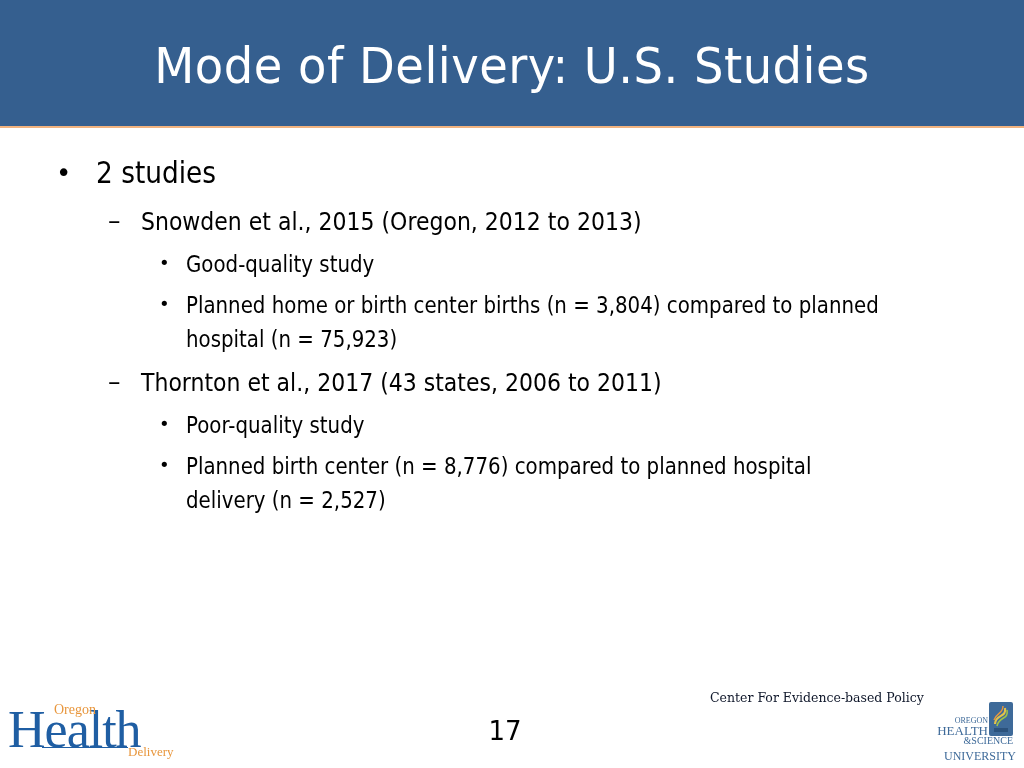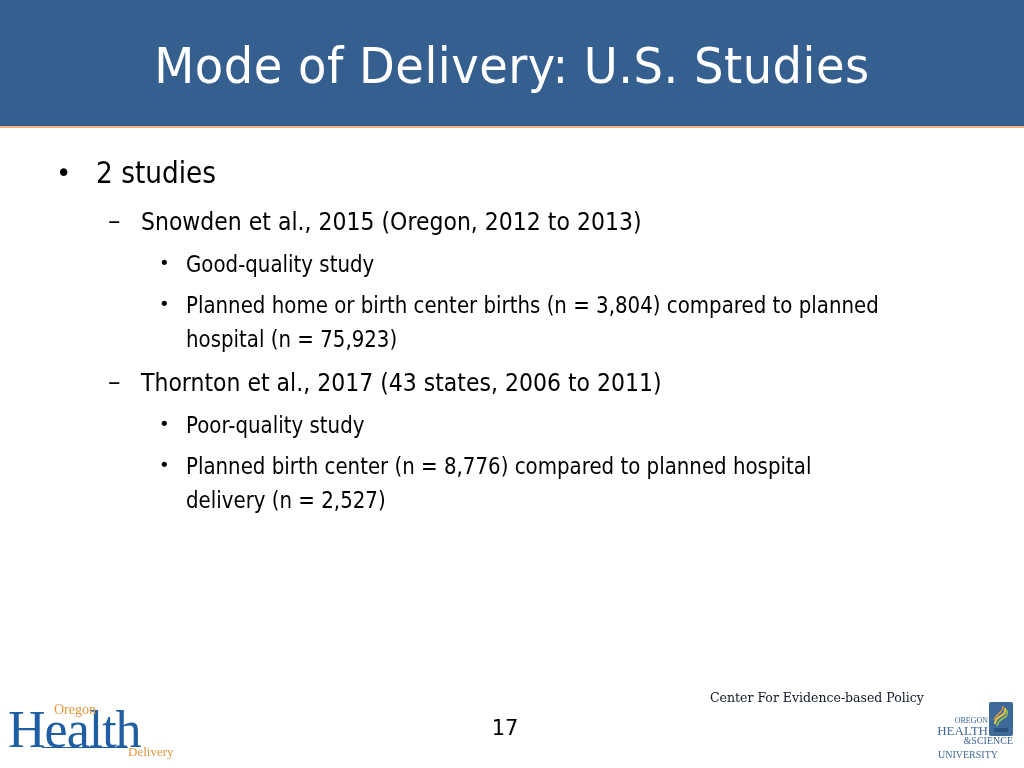--- a/index.html
+++ b/index.html
@@ -22,21 +22,21 @@
 
     .content { position: absolute; left: 0; top: 0; width: 1024px; }
     .line { position: absolute; white-space: nowrap; font-family: "DejaVu Sans", sans-serif; }
     .l1 { font-size: 30px; transform-origin: left; transform: scaleX(0.88); }
     .l2 { font-size: 25px; transform-origin: left; transform: scaleX(0.88); }
     .l3 { font-size: 22.5px; transform-origin: left; transform: scaleX(0.88); }
     .bullet { position: absolute; white-space: nowrap; font-family: "DejaVu Sans", sans-serif; }
 
     .page-num {
       position: absolute; left: 480px; top: 716px; width: 50px; text-align: center;
-      font-size: 21px; font-family: "DejaVu Sans", sans-serif; color: #000;
+      font-size: 26px; font-family: "DejaVu Sans", sans-serif; color: #000;
     }
 
     .oha-logo { position: absolute; left: 6px; top: 700px; width: 180px; height: 62px; }
     .oha-oregon { position: absolute; left: 48px; top: 2px; color: #e8963c; font-family: "Liberation Serif", serif; font-size: 14px; }
     .oha-health { position: absolute; left: 2px; top: 0px; color: #1f5ea3; font-family: "Liberation Serif", serif; font-size: 52px; letter-spacing: -1px; line-height: 60px; }
     .oha-authority { position: absolute; left: 122px; top: 44px; color: #e8963c; font-family: "Liberation Serif", serif; font-size: 13px; }
     .oha-underline { position: absolute; left: 36px; top: 47px; width: 86px; height: 1px; background: #1f5ea3; }
 
     .cebp {
       position: absolute; left: 710px; top: 690px;
@@ -44,21 +44,21 @@
       white-space: nowrap;
     }
 
     .ohsu-logo { position: absolute; left: 936px; top: 700px; width: 80px; height: 62px; }
     .ohsu-badge { position: absolute; left: 53px; top: 2px; width: 24px; height: 34px; background: #3e6a99; border-radius: 2px; }
     .ohsu-badge svg { position: absolute; left: 2px; top: 2px; }
     .ohsu-text { position: absolute; right: 30px; font-family: "Liberation Serif", serif; color: #3e6a99; text-align: right; white-space: nowrap; }
     .ohsu-oregon { top: 16px; font-size: 8px; right: 28px; }
     .ohsu-health { top: 23px; font-size: 13px; right: 28px; }
     .ohsu-science { top: 35px; font-size: 10px; right: 3px; }
-    .ohsu-univ { top: 49px; font-size: 10px; right: 18px; text-align: right; }
+    .ohsu-univ { top: 49px; font-size: 12px; right: 0; text-align: right; }
   </style>
 </head>
 <body>
 
 <div class="title-bar"></div>
 <h1 class="title">Mode of Delivery: U.S. Studies</h1>
 
 <div class="content">
 
   <span class="bullet" style="left:56px; top:158px; font-size:26px;">•</span>

